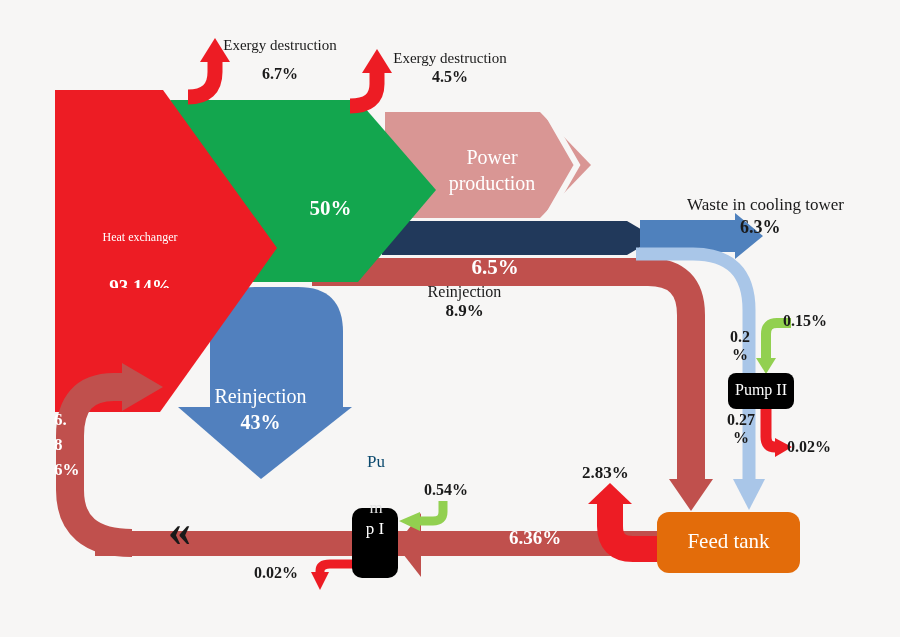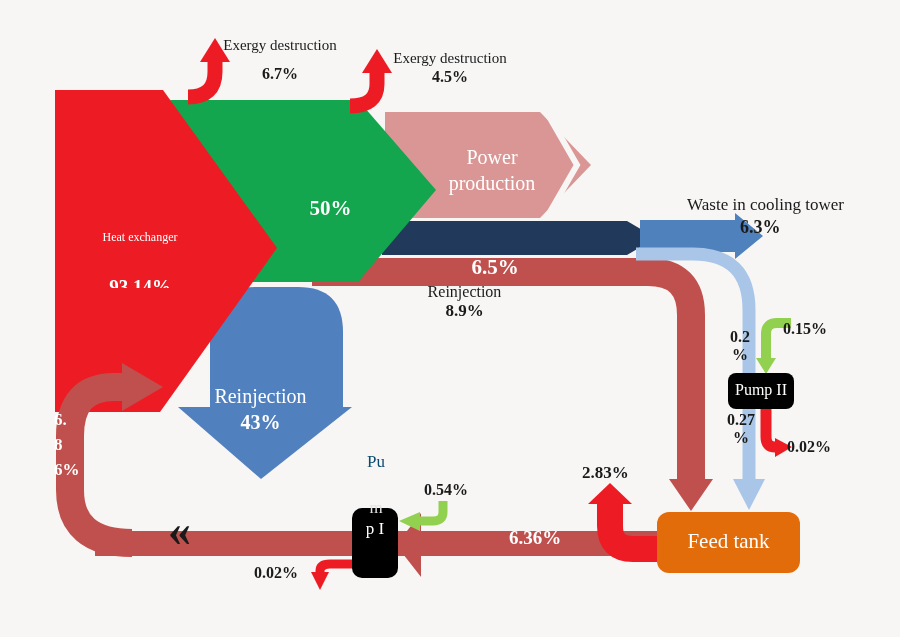--- a/index.html
+++ b/index.html
@@ -108,18 +108,18 @@
 <div class="lbl c w" style="left:657px;top:529px;width:143px;font-size:21px;">Feed tank</div>
 
 <div class="lbl c" style="left:356px;top:452px;width:40px;font-size:17px;color:#0c4a6e;">Pu</div>
 <div class="lbl c" style="left:356px;top:498px;width:40px;font-size:17px;color:#e3e3e3;">m</div>
 <div class="lbl c w" style="left:352px;top:519px;width:46px;font-size:17px;">p I</div>
 
 <div class="lbl b" style="left:424px;top:481px;width:60px;font-size:16px;">0.54%</div>
 <div class="lbl b" style="left:254px;top:564px;width:60px;font-size:16px;">0.02%</div>
 
 <div class="lbl c w" style="left:728px;top:381px;width:66px;font-size:16px;">Pump II</div>
-<div class="lbl b" style="left:783px;top:320px;width:60px;font-size:16px;">0.15%</div>
+<div class="lbl b" style="left:783px;top:312px;width:60px;font-size:16px;">0.15%</div>
 <div class="lbl c b" style="left:726px;top:328px;width:28px;font-size:16px;line-height:18px;">0.2 %</div>
 <div class="lbl c b" style="left:723px;top:411px;width:36px;font-size:16px;line-height:18px;">0.27 %</div>
 <div class="lbl b" style="left:787px;top:438px;width:60px;font-size:16px;">0.02%</div>
 
 </div>
 
 </body></html>

